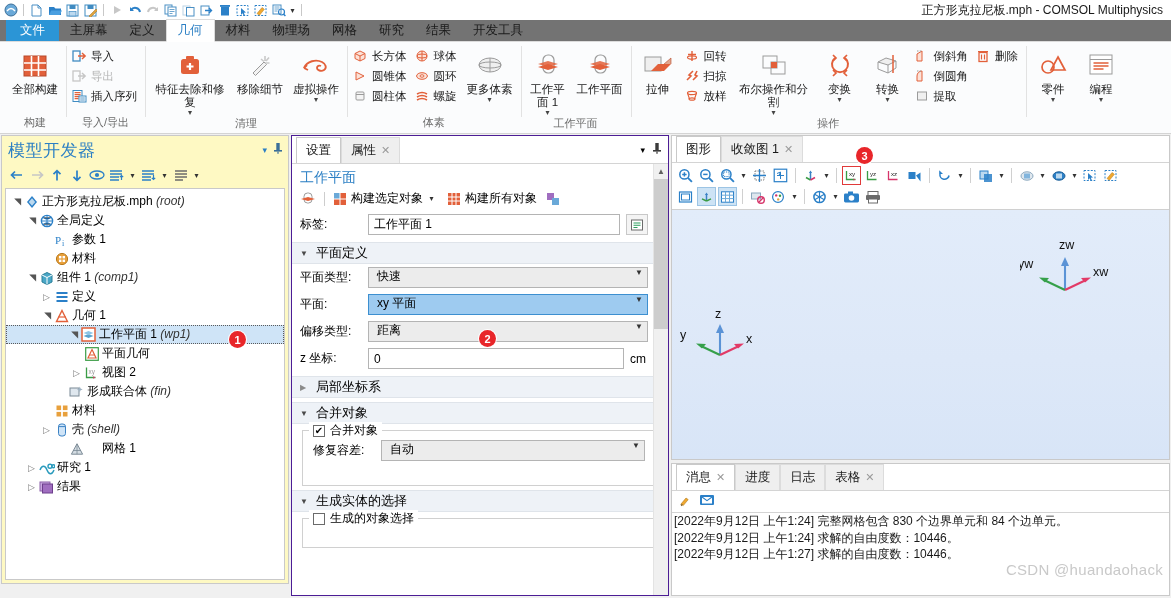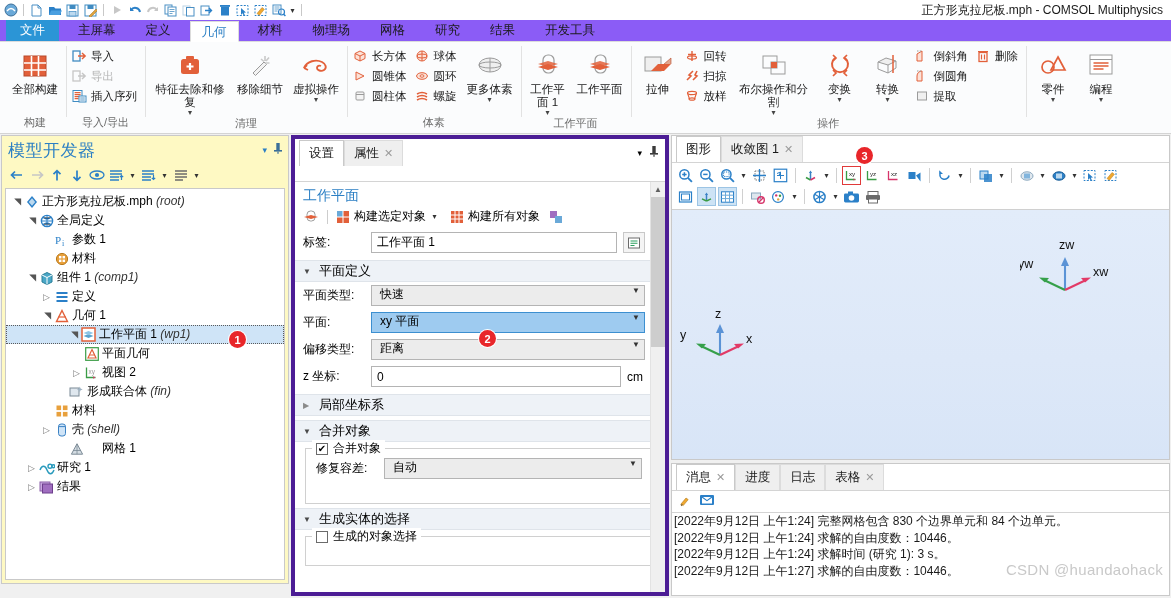--- a/index.html
+++ b/index.html
@@ -20,22 +20,22 @@
   }
   .qat { display:flex; align-items:center; gap:1px; padding-left:2px; }
   .qat .ico { width:17px; height:17px; display:inline-flex; align-items:center; justify-content:center; }
   .qat .sep { width:1px; height:12px; background:#c8c8c8; margin:0 3px; }
   .title-text {
     position:absolute; right:8px; top:2px; font-size:12px; color:#1a1a1a; white-space:nowrap;
   }
 
   
   .ribbon-tabs {
-    height: 22px; background: #8b5cf6; display: flex; 
-    padding-left: 6px; border-bottom:1px solid #dcdcdc;gap:8px;
+    height: 22px; background: #737373; display: flex; align-items: flex-end;
+    padding-left: 6px; border-bottom:1px solid #dcdcdc;
   }
   .rtab {
     padding: 3px 11px 4px 11px; font-size: 12.5px; color:#1a1a1a; line-height:14px;
     cursor: default; white-space:nowrap;
   }
   .rtab.file { background:#2b95d6; color:#fff; padding:3px 14px 4px 14px; }
   .rtab.active { background:#ffffff; color:#2b7fc4; border:1px solid #dcdcdc; border-bottom:1px solid #fff; position:relative; top:1px; }
 
   
   .ribbon {
@@ -94,21 +94,21 @@
     background:#cfe4f7; border:1px dotted #5a5a5a; height:19px;
   }
   .tw { width:13px; display:inline-flex; align-items:center; justify-content:center; flex:0 0 13px; color:#555; font-size:9px;}
   .ticon { width:17px; display:inline-flex; align-items:center; justify-content:center; flex:0 0 17px; }
   .tlabel { padding-left:2px; }
   .tlabel i { font-style:italic; color:#333; }
 
   
   .mid {
     width: 378px; background:#ffffff; display:flex; flex-direction:column;
-    border:4px solid #4c1d95; margin:1px 0 1px 2px;gap:15px;
+    border:1px solid #4c1d95; margin:1px 0 1px 2px;
   }
   .tabrow { height:27px; display:flex; align-items:flex-end; padding-left:4px; position:relative; background:#fff;}
   .ptab { font-size:12.5px; padding:4px 9px 4px 9px; color:#1a1a1a; display:flex; align-items:center; gap:5px; cursor:default;}
   .ptab.active { border:1px solid #c9c9c9; border-bottom:none; background:#fff; position:relative; color:#1a1a1a;}
   .ptab.inactive { background:#efefef; border:1px solid #dcdcdc; border-bottom:none;}
   .xmark { color:#9a9a9a; font-size:11px; }
   .tabrow .tools { position:absolute; right:6px; top:6px; display:flex; gap:7px; align-items:center;}
 
   .settings-body { flex:1; position:relative; border-top:1px solid #d4d4d4; overflow:hidden; background:#fff; }
   .sec-title { font-size:14px; color:#2b7fc4; padding:5px 8px 1px 8px; }
@@ -1261,21 +1261,20 @@
               </svg></span>
           <span><svg width="16" height="14" viewBox="0 0 16 14">
                 <rect x="1" y="2" width="14" height="10" rx="1" fill="#2b80c8"></rect>
                 <rect x="3" y="4" width="10" height="6.5" fill="#fff"></rect>
                 <path d="M3 4l5 3.6L13 4" fill="none" stroke="#2b80c8" stroke-width="1.1"></path>
               </svg></span>
         </div>
         <div class="msg-list" id="msg-list">
             <div class="msg-line">[2022年9月12日 上午1:24] 完整网格包含 830 个边界单元和 84 个边单元。</div>
             <div class="msg-line">[2022年9月12日 上午1:24] 求解的自由度数：10446。</div>
-            <div class="msg-line">[2022年9月12日 上午1:24] 求解时间 (研究 1): 3 s。</div>
             <div class="msg-line">[2022年9月12日 上午1:27] 求解的自由度数：10446。</div>
           </div>
         <div class="watermark">CSDN @huandaohack</div>
       </div>
     </div>
   </div>
 
   <div class="badge" style="left:229px; top:331px;">1</div>
   <div class="badge" style="left:479px; top:330px;">2</div>
   <div class="badge" style="left:856px; top:147px;">3</div>

